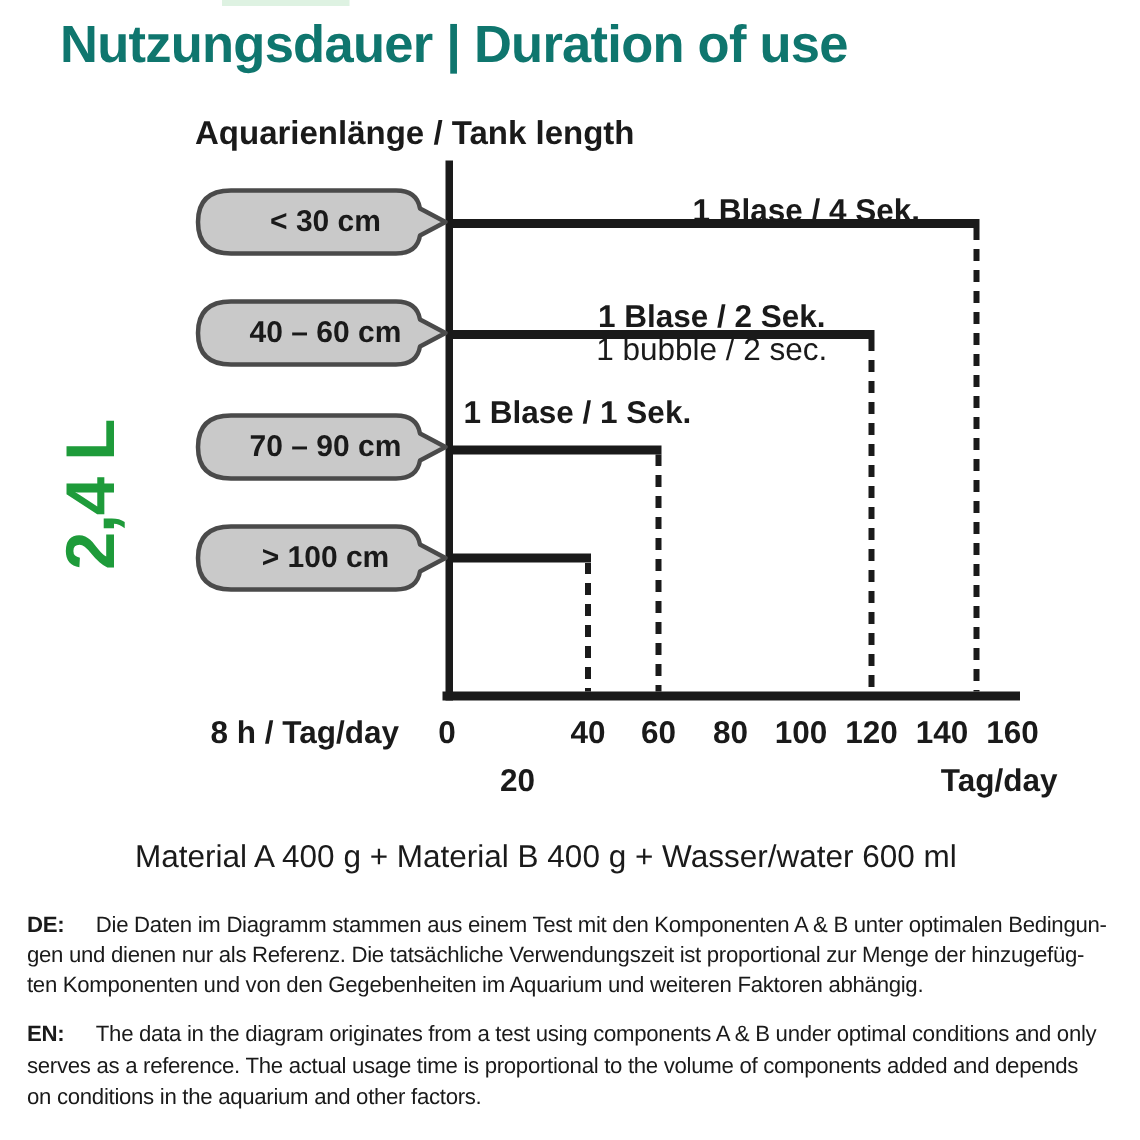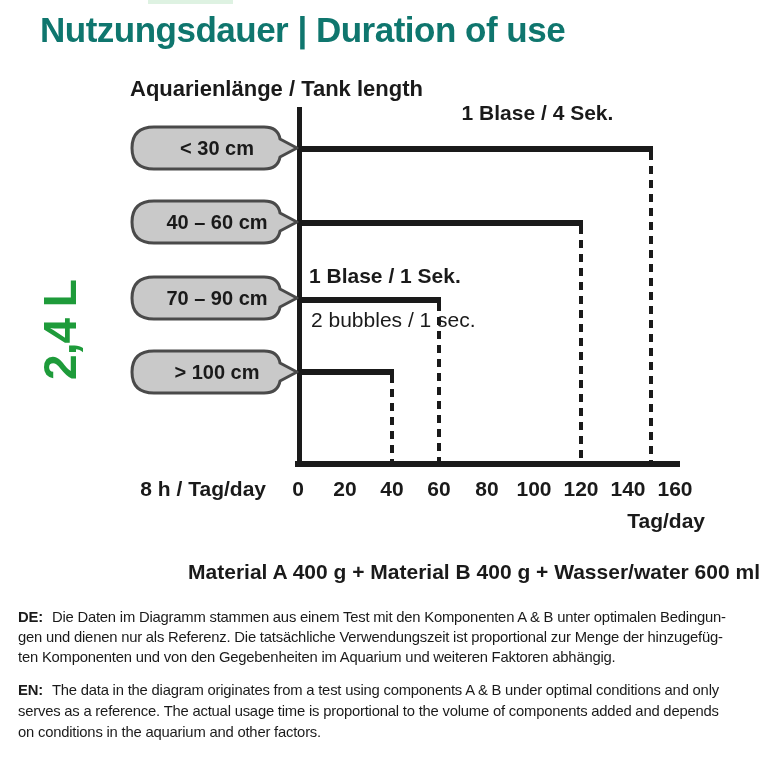--- a/index.html
+++ b/index.html
@@ -22,35 +22,35 @@
   .y-axis{left:297px;top:107px;width:5px;height:360px;background:#1a1a1a;}
   .x-axis{left:295px;top:461px;width:385px;height:6px;background:#1a1a1a;}
   .bar{height:6px;background:#1a1a1a;left:300px;}
   .dropline{
     width:4px;
     background:repeating-linear-gradient(to bottom,#1a1a1a 0 8px,transparent 8px 14px);
   }
   .rate-label{line-height:22px;font-size:21px;white-space:nowrap;}
   .rate-label .de{font-weight:bold;display:block;}
   .rate-label .en{font-weight:normal;display:block;}
-  .rate-center{width:285px;text-align:center;}
+  .rate-center{width:285px;text-align:center;margin-top:28px;}
   .bubble-svg{width:172px;height:48px;}
   .bubble-text{
     left:144px;width:146px;height:44px;display:flex;align-items:center;justify-content:center;
     font-size:20px;font-weight:bold;white-space:nowrap;
   }
   .xtick{top:477px;font-size:21px;font-weight:bold;transform:translateX(-50%);white-space:nowrap;}
   .hours-label{left:128px;top:477px;width:138px;text-align:right;font-size:21px;font-weight:bold;white-space:nowrap;}
   .xaxis-unit{left:560px;top:509px;width:145px;text-align:right;font-size:21px;font-weight:bold;white-space:nowrap;}
-  .materials{left:90px;top:560px;width:670px;text-align:right;font-size:21px;font-weight:bold;white-space:nowrap;}
+  .materials{left:90px;top:560px;width:670px;text-align:left;font-size:21px;font-weight:normal;white-space:nowrap;}
   .para{
     left:18px;width:732px;font-size:14.8px;line-height:20px;letter-spacing:-0.2px;
     white-space:pre-line;
   }
-  .para .prefix{font-weight:bold;margin-right:9px;white-space:normal;}
+  .para .prefix{font-weight:bold;margin-right:21px;white-space:normal;}
   .para.de{top:607px;}
   .para.en{top:680px;line-height:21px;}
 </style>
 </head>
 <body>
 
 <div class="abs top-sliver"></div>
 
 <div class="abs title">Nutzungsdauer | Duration of use</div>
 
@@ -69,26 +69,27 @@
 
   <div class="abs dropline" style="top: 152px; height: 309px; left: 649px;"></div>
   <div class="abs dropline" style="top: 226px; height: 235px; left: 579px;"></div>
   <div class="abs dropline" style="top: 303px; height: 158px; left: 437px;"></div>
   <div class="abs dropline" style="top: 375px; height: 86px; left: 390px;"></div>
 
   <div class="abs rate-label rate-center" style="left:395px;top:102px">
     <span class="de">1 Blase / 4 Sek.</span>
   </div>
   <div class="abs rate-label rate-center" style="left:332px;top:173px">
+    <span class="de">1 Blase / 2 Sek.</span>
+    <span class="en">1 bubble / 2 sec.</span>
   </div>
   <div class="abs rate-label" style="left:309px;top:265px">
     <span class="de">1 Blase / 1 Sek.</span>
   </div>
   <div class="abs rate-label" style="left:311px;top:309px">
-    <span class="en">2 bubbles / 1 sec.</span>
   </div>
 
   <svg class="abs bubble-svg" style="left:128px;top:124px" viewBox="0 0 172 48">
     <path d="M 26,3 H 136 Q 150,3 152,15 L 169,24 L 152,33 Q 150,45 136,45 H 26 Q 4,45 4,24 Q 4,3 26,3 Z" fill="#c9c9c9" stroke="#4a4a4a" stroke-width="3" stroke-linejoin="round"></path>
   </svg>
   <div class="abs bubble-text" style="top:126px">&lt; 30 cm</div>
 
   <svg class="abs bubble-svg" style="left:128px;top:198px" viewBox="0 0 172 48">
     <path d="M 26,3 H 136 Q 150,3 152,15 L 169,24 L 152,33 Q 150,45 136,45 H 26 Q 4,45 4,24 Q 4,3 26,3 Z" fill="#c9c9c9" stroke="#4a4a4a" stroke-width="3" stroke-linejoin="round"></path>
   </svg>
@@ -99,21 +100,21 @@
   </svg>
   <div class="abs bubble-text" style="top:276px">70 – 90 cm</div>
 
   <svg class="abs bubble-svg" style="left:128px;top:348px" viewBox="0 0 172 48">
     <path d="M 26,3 H 136 Q 150,3 152,15 L 169,24 L 152,33 Q 150,45 136,45 H 26 Q 4,45 4,24 Q 4,3 26,3 Z" fill="#c9c9c9" stroke="#4a4a4a" stroke-width="3" stroke-linejoin="round"></path>
   </svg>
   <div class="abs bubble-text" style="top:350px">&gt; 100 cm</div>
 
   <div class="abs hours-label">8 h / Tag/day</div>
   <span class="abs xtick" style="left: 298px;">0</span>
-  <span class="abs xtick" style="left: 345px;">20</span>
+  <span class="abs xtick" style="left: 345px; margin-top: 32px;">20</span>
   <span class="abs xtick" style="left: 392px;">40</span>
   <span class="abs xtick" style="left: 439px;">60</span>
   <span class="abs xtick" style="left: 487px;">80</span>
   <span class="abs xtick" style="left: 534px;">100</span>
   <span class="abs xtick" style="left: 581px;">120</span>
   <span class="abs xtick" style="left: 628px;">140</span>
   <span class="abs xtick" style="left: 675px;">160</span>
   <div class="abs xaxis-unit">Tag/day</div>
 </div>
 

